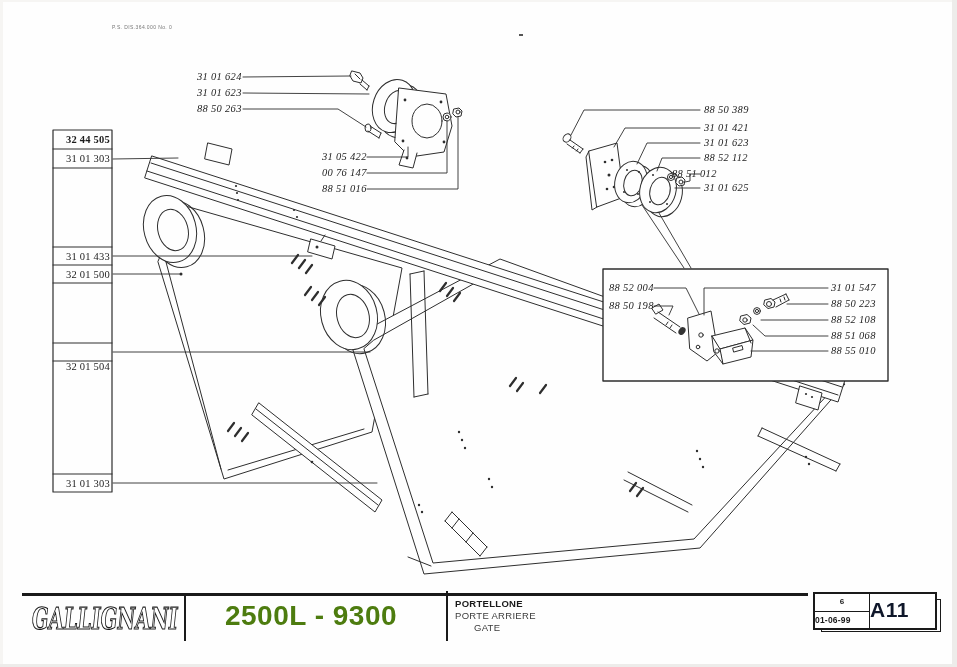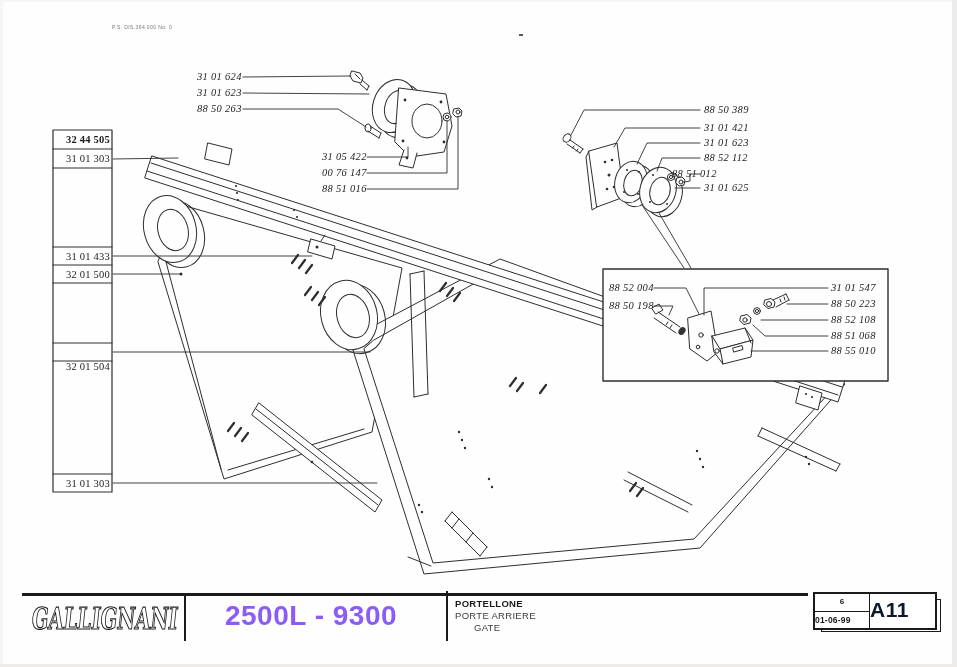--- a/index.html
+++ b/index.html
@@ -10,21 +10,21 @@
            letter-spacing:.3px;line-height:12px;font-style:italic;}
   .cellnum{position:absolute;left:53px;width:70px;text-align:center;font-size:10.5px;
            color:#1c1c1c;line-height:13px;letter-spacing:.2px;}
   .tiny{position:absolute;font-size:5px;color:#777;letter-spacing:.4px;font-family:"Liberation Sans",sans-serif;}
   .mark{position:absolute;background:#555;}
   svg{position:absolute;left:0;top:0;}
   
   .rule{position:absolute;background:#1a1a1a;}
   .model{position:absolute;left:185px;top:600px;width:252px;text-align:center;
          font-family:"Liberation Sans",sans-serif;font-weight:bold;font-size:28px;
-         color:#8b5cf6;letter-spacing:.5px;}
+         color:#4d7c0f;letter-spacing:.5px;}
   .t-it{position:absolute;left:455px;top:598px;font-family:"Liberation Sans",sans-serif;
         font-weight:bold;font-size:9.5px;color:#1a1a1a;letter-spacing:.3px;}
   .t-fr{position:absolute;left:455px;top:610px;font-family:"Liberation Sans",sans-serif;
         font-size:9.5px;color:#3c3c3c;letter-spacing:.3px;}
   .t-en{position:absolute;left:455px;top:622px;font-family:"Liberation Sans",sans-serif;
         font-size:9.5px;color:#3c3c3c;letter-spacing:.3px;margin-left:19px;}
   .pbox{position:absolute;background:#fff;border:1.5px solid #1a1a1a;}
   .pmain{left:813px;top:592px;width:120px;height:34px;border-width:2px;display:flex;}
   .pleft{width:54px;border-right:1.5px solid #1a1a1a;display:flex;flex-direction:column;}
   .pnum{flex:1;text-align:center;font-family:"Liberation Sans",sans-serif;font-size:8px;

